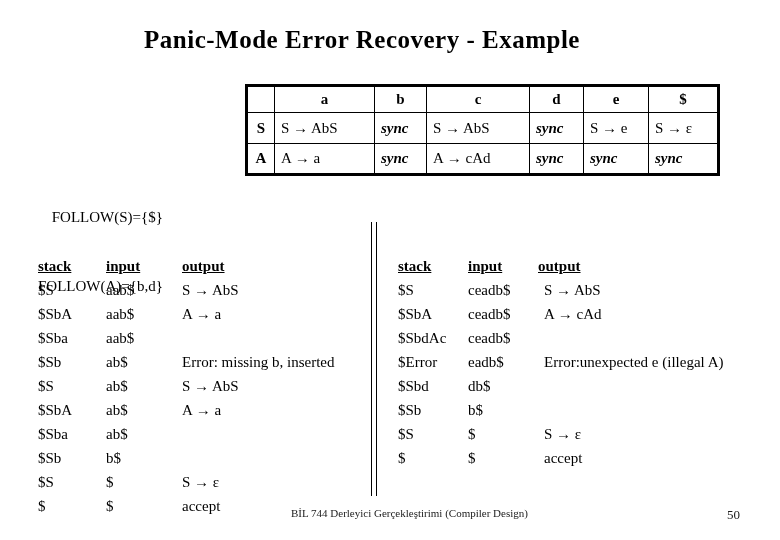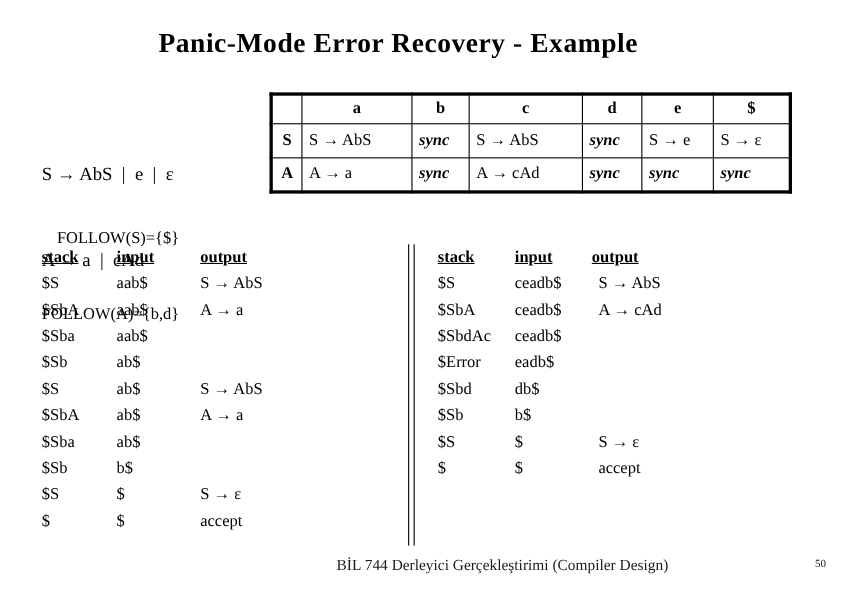--- a/index.html
+++ b/index.html
@@ -25,52 +25,48 @@
     border:3px solid #000; font-size:15px;
   }
   table.parse-table th, table.parse-table td {
     border:1px solid #000; padding:0 6px; overflow:hidden; white-space:nowrap;
   }
   table.parse-table thead th { height:25px; font-weight:bold; text-align:center; padding:0 2px; }
   table.parse-table tbody tr { height:31px; }
   table.parse-table td.rowlabel { font-weight:bold; text-align:center; padding:0 2px; }
   table.parse-table td.sync { font-weight:bold; font-style:italic;margin-left:11px; }
   .trace {
-    position:absolute; font-size:15px; line-height:24px;
+    position:absolute; font-size:15px; line-height:24px;margin-top:32px;
   }
   .trace-left  { left:38px;  top:222px; width:330px; }
   .trace-right { left:398px; top:222px; width:378px; }
   .trace .trow { display:grid; }
   .trace-left  .trow { grid-template-columns:68px 76px auto; }
   .trace-right .trow { grid-template-columns:70px 70px auto; }
   .trace .hcell { font-weight:bold; text-decoration:underline; }
   .trace .cell { white-space:nowrap; }
   .trace .note { grid-column:1 / -1; margin-left:-8px; white-space:nowrap; }
   .trace-right .ocell { padding-left:6px; }
   .divider {
     position:absolute; left:371px; top:222px; height:274px; width:4px;
     border-left:1px solid #000; border-right:1px solid #000;
   }
   .footer-text {
-    position:absolute; left:306px; top:507px; font-size:14px; color:#1a1a1a;
+    position:absolute; left:291px; top:507px; font-size:11px; color:#1a1a1a;
   }
   .page-number {
-    position:absolute; right:29px; top:507px; font-size:10px; color:#1a1a1a;
+    position:absolute; right:40px; top:507px; font-size:13px; color:#1a1a1a;
   }
 </style>
 </head>
 <body>
 
 <div class="slide">
   <h1 class="title">Panic-Mode Error Recovery - Example</h1>
 
-  <div class="grammar">
-    <div>S → AbS  |  e  |  ε</div>
-    <div>A → a  |  cAd</div>
-  </div>
 
   <div class="follow">
     <div>FOLLOW(S)={$}</div>
     <div>FOLLOW(A)={b,d}</div>
   </div>
 
   <table class="parse-table">
       <colgroup>
         <col style="width: 28px;">
         <col style="width: 100px;">
@@ -130,20 +126,21 @@
         <div class="cell ocell">A → a</div>
       </div>
       <div class="trow">
         <div class="cell">$Sba</div>
         <div class="cell">aab$</div>
         <div class="cell ocell"></div>
       </div>
       <div class="trow">
         <div class="cell">$Sb</div>
         <div class="cell">ab$</div>
+        <div class="cell ocell">Error: missing b, inserted</div>
       </div>
       <div class="trow">
         <div class="cell">$S</div>
         <div class="cell">ab$</div>
         <div class="cell ocell">S → AbS</div>
       </div>
       <div class="trow">
         <div class="cell">$SbA</div>
         <div class="cell">ab$</div>
         <div class="cell ocell">A → a</div>
@@ -187,20 +184,21 @@
         <div class="cell ocell">A → cAd</div>
       </div>
       <div class="trow">
         <div class="cell">$SbdAc</div>
         <div class="cell">ceadb$</div>
         <div class="cell ocell"></div>
       </div>
       <div class="trow">
         <div class="cell">$Error</div>
         <div class="cell">eadb$</div>
+        <div class="cell ocell">Error:unexpected e (illegal A)</div>
       </div>
       <div class="trow">
         <div class="cell">$Sbd</div>
         <div class="cell">db$</div>
         <div class="cell ocell"></div>
       </div>
       <div class="trow">
         <div class="cell">$Sb</div>
         <div class="cell">b$</div>
         <div class="cell ocell"></div>

